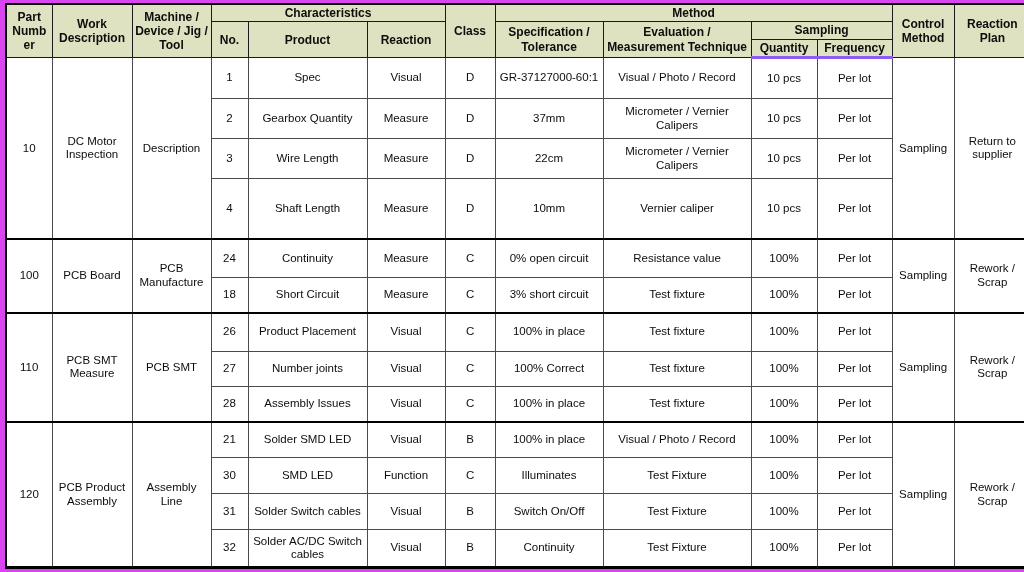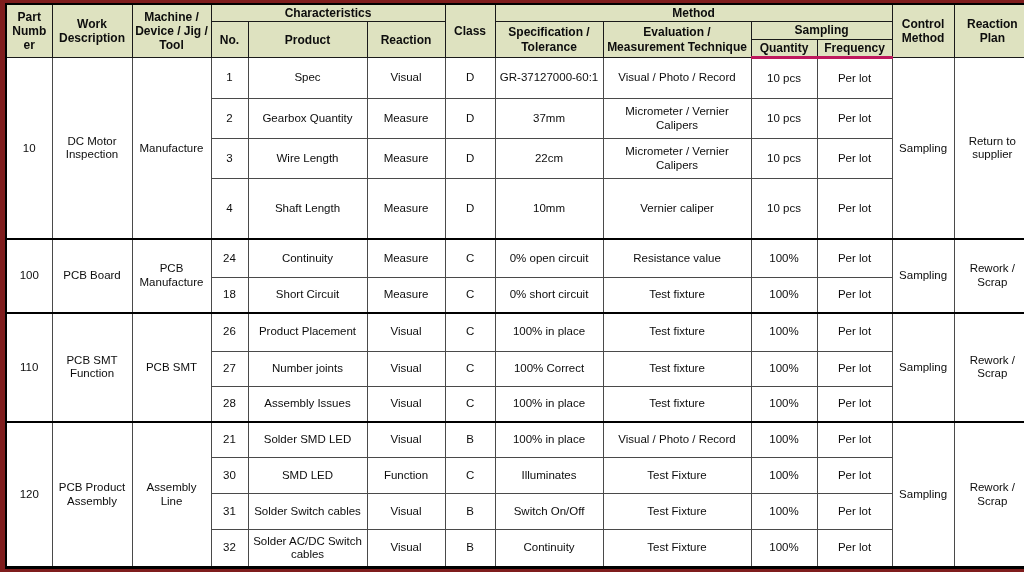--- a/index.html
+++ b/index.html
@@ -11,21 +11,21 @@
     width: 1024px;
     height: 572px;
     font-family: "Liberation Sans", sans-serif;
     overflow: hidden;
   }
   #control-plan-wrap {
     width: 1024px;
     height: 572px;
     box-sizing: border-box;
     padding: 3px 4px 3px 5px;
-    background: #7f1d1d;
+    background: #d946ef;
   }
   table.control-plan {
     border-collapse: collapse;
     table-layout: fixed;
     width: 1015px;
     height: 566px;
     background: #ffffff;
   }
   table.control-plan td,
   table.control-plan th {
@@ -42,21 +42,21 @@
   }
   
   table.control-plan thead th {
     background: #dee2c0;
     font-weight: bold;
     font-size: 12px;
     line-height: 1.2;
     border: 1px solid #1a1a1a;
   }
   thead th.hdr-top { border-top: 2px solid #000; }
-  thead tr.hdr-last th { border-bottom: 3px solid #be185d; }
+  thead tr.hdr-last th { border-bottom: 3px solid #8b5cf6; }
   thead th.tall { }
   
   table.control-plan {
     border-left: 2px solid #000;
     border-right: 2px solid #000;
     border-top: 2px solid #000;
     border-bottom: 3px solid #000;
   }
   
   tbody tr.group-start > td {
@@ -116,21 +116,21 @@
       </tr>
       <tr class="hdr-last">
         <th>Quantity</th>
         <th>Frequency</th>
       </tr>
     </thead>
     <tbody id="table-body">
         <tr class="group-start" style="height: 37px;">
           <td rowspan="4" class="cell-partnum">10</td>
           <td rowspan="4" class="cell-work">DC Motor Inspection</td>
-          <td rowspan="4" class="cell-machine">Manufacture</td>
+          <td rowspan="4" class="cell-machine">Description</td>
           <td class="cell-no">1</td>
           <td class="cell-product">Spec</td>
           <td class="cell-process">Visual</td>
           <td class="cell-class">D</td>
           <td class="cell-spec">GR-37127000-60:1</td>
           <td class="cell-eval">Visual / Photo / Record</td>
           <td class="cell-qty">10 pcs</td>
           <td class="cell-freq">Per lot</td>
           <td rowspan="4" class="cell-control">Sampling</td>
           <td rowspan="4" class="cell-reaction">Return to supplier</td>
@@ -178,28 +178,28 @@
           <td class="cell-qty">100%</td>
           <td class="cell-freq">Per lot</td>
           <td rowspan="2" class="cell-control">Sampling</td>
           <td rowspan="2" class="cell-reaction">Rework / Scrap</td>
         </tr>
         <tr style="height: 32px;">
           <td class="cell-no">18</td>
           <td class="cell-product">Short Circuit</td>
           <td class="cell-process">Measure</td>
           <td class="cell-class">C</td>
-          <td class="cell-spec">0% short circuit</td>
+          <td class="cell-spec">3% short circuit</td>
           <td class="cell-eval">Test fixture</td>
           <td class="cell-qty">100%</td>
           <td class="cell-freq">Per lot</td>
         </tr>
         <tr class="group-start" style="height: 35px;">
           <td rowspan="3" class="cell-partnum">110</td>
-          <td rowspan="3" class="cell-work">PCB SMT Function</td>
+          <td rowspan="3" class="cell-work">PCB SMT Measure</td>
           <td rowspan="3" class="cell-machine">PCB SMT</td>
           <td class="cell-no">26</td>
           <td class="cell-product">Product Placement</td>
           <td class="cell-process">Visual</td>
           <td class="cell-class">C</td>
           <td class="cell-spec">100% in place</td>
           <td class="cell-eval">Test fixture</td>
           <td class="cell-qty">100%</td>
           <td class="cell-freq">Per lot</td>
           <td rowspan="3" class="cell-control">Sampling</td>

